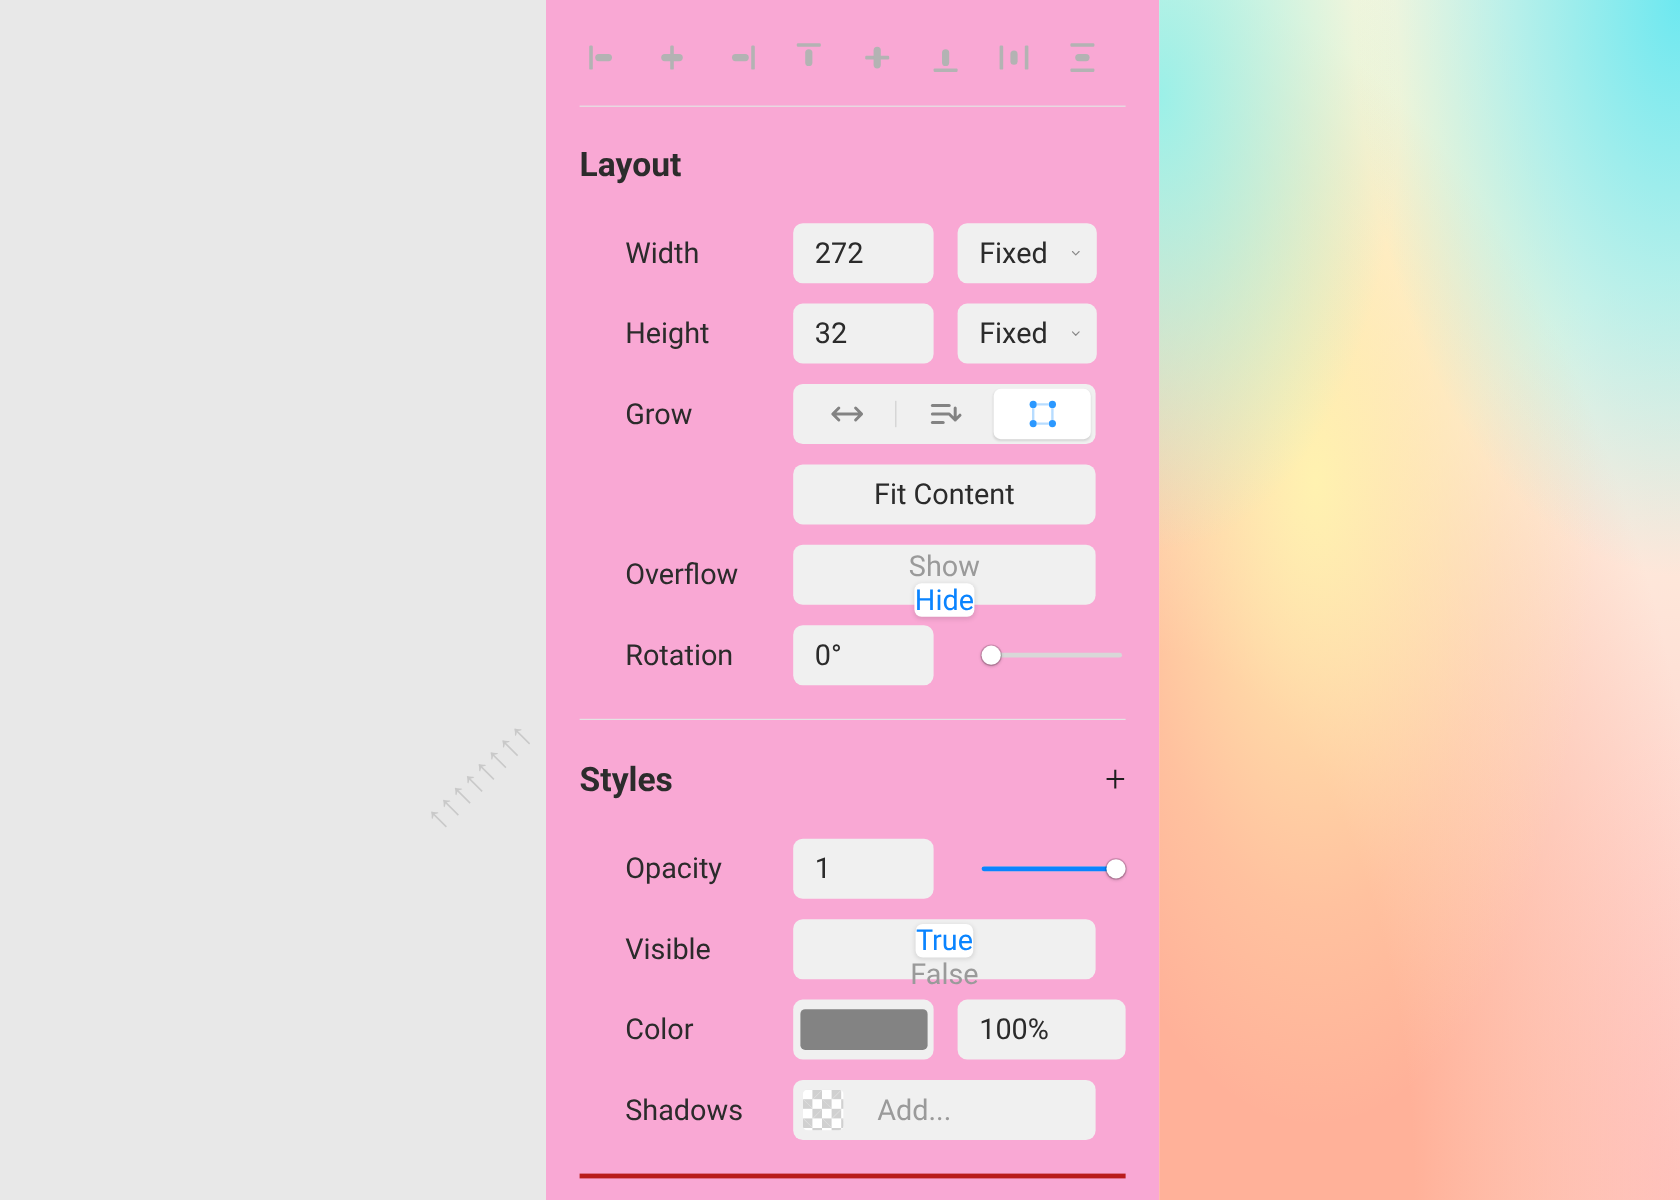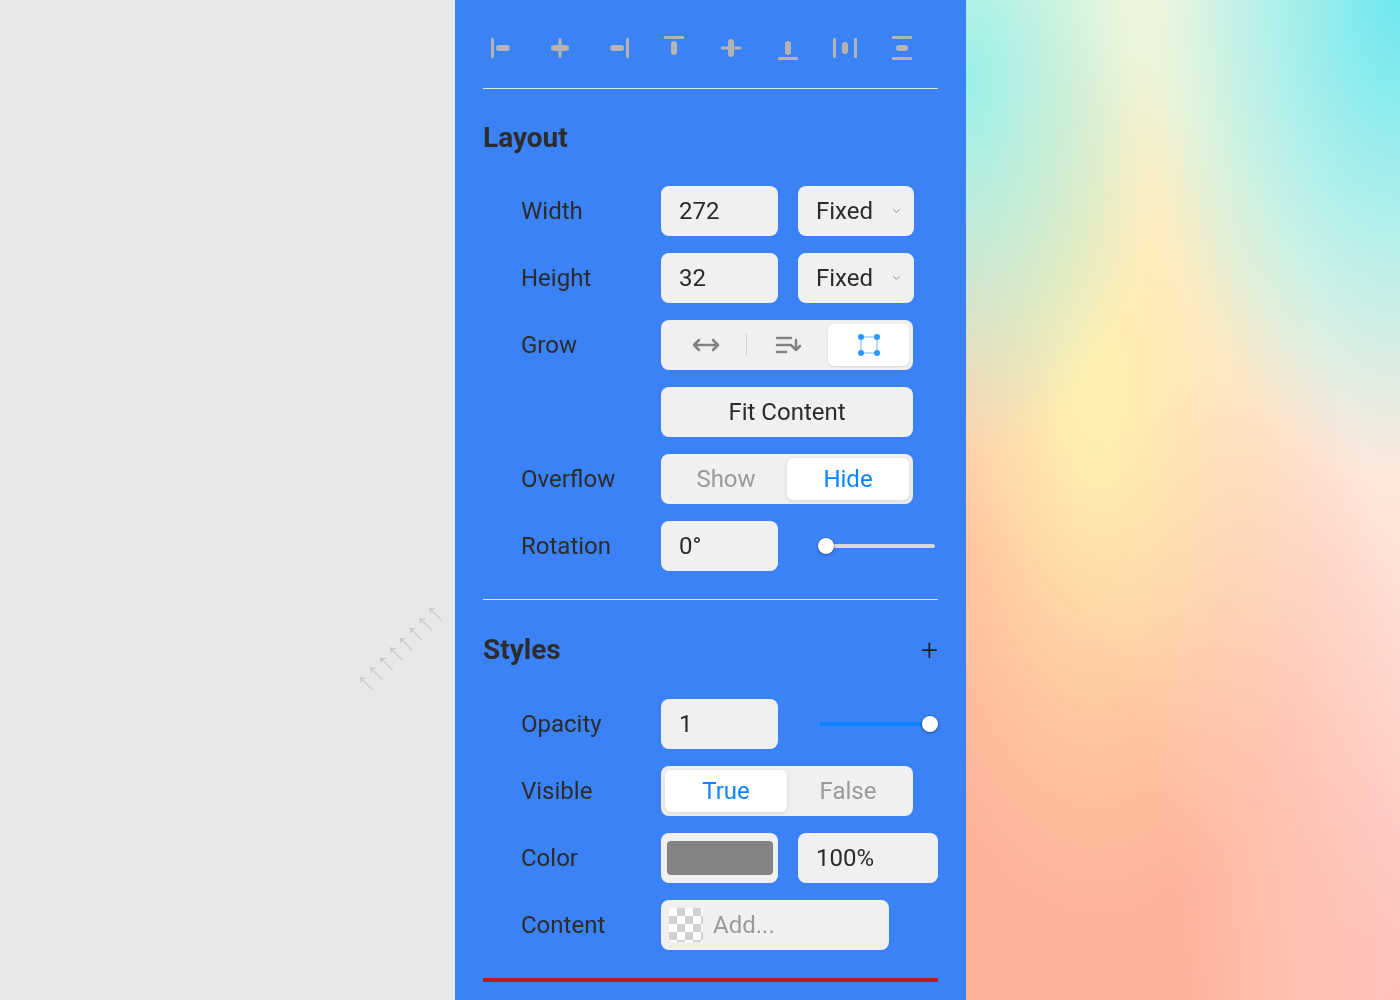--- a/index.html
+++ b/index.html
@@ -22,21 +22,21 @@
     top: 630px;
     font-size: 30px;
     color: #bdbdbd;
     transform: rotate(-45deg);
     letter-spacing: -1px;
     opacity: 0.7;
     white-space: nowrap;
   }
   .panel {
     flex: 0 0 480px;
-    background: #3b82f6;
+    background: #f9a8d4;
     padding: 0 28px;
     display: flex;
     flex-direction: column;
   }
   .align-row {
     display: flex;
     gap: 21px;
     padding: 30px 2px 22px 2px;
     border-bottom: 1px solid #e4e4e4;
     align-items: center;
@@ -154,20 +154,21 @@
     margin-left:178px;
   }
   .toggle-group {
     background: #f0f0f0;
     border-radius: 8px;
     height: 50px;
     width: 252px;
     display:flex;
     align-items:center;
     padding:4px;
+    flex-direction:column;
   }
   .toggle-btn {
     flex:1;
     height:100%;
     display:flex;
     align-items:center;
     justify-content:center;
     font-size:24px;
     border-radius:6px;
     cursor:pointer;
@@ -215,25 +216,25 @@
     display:flex;
     align-items:center;
     justify-content:center;
     margin-right:20px;
     cursor:pointer;
   }
   .add-pill {
     background:#f0f0f0;
     border-radius:8px;
     height:50px;
-    width:228px;
+    width:252px;
     display:flex;
     align-items:center;
     padding:0 8px;
-    gap:10px;
+    gap:28px;
     cursor:pointer;
   }
   .checker {
     width:34px;
     height:34px;
     border-radius:4px;
     background-image:
       linear-gradient(45deg,#d0d0d0 25%,transparent 25%),
       linear-gradient(-45deg,#d0d0d0 25%,transparent 25%),
       linear-gradient(45deg,transparent 75%,#d0d0d0 75%),
@@ -421,21 +422,21 @@
 
     <div class="row">
       <div class="row-label">Color</div>
       <div class="swatch-wrap">
         <div class="swatch"></div>
       </div>
       <div class="input-box" style="width:140px;">100%</div>
     </div>
 
     <div class="row" style="margin-bottom:0;">
-      <div class="row-label">Content</div>
+      <div class="row-label">Shadows</div>
       <div class="add-pill">
         <div class="checker"></div>
         <div class="add-text">Add...</div>
       </div>
     </div>
   </div>
 
 </div>
 
 <div class="gradient-right"></div>

